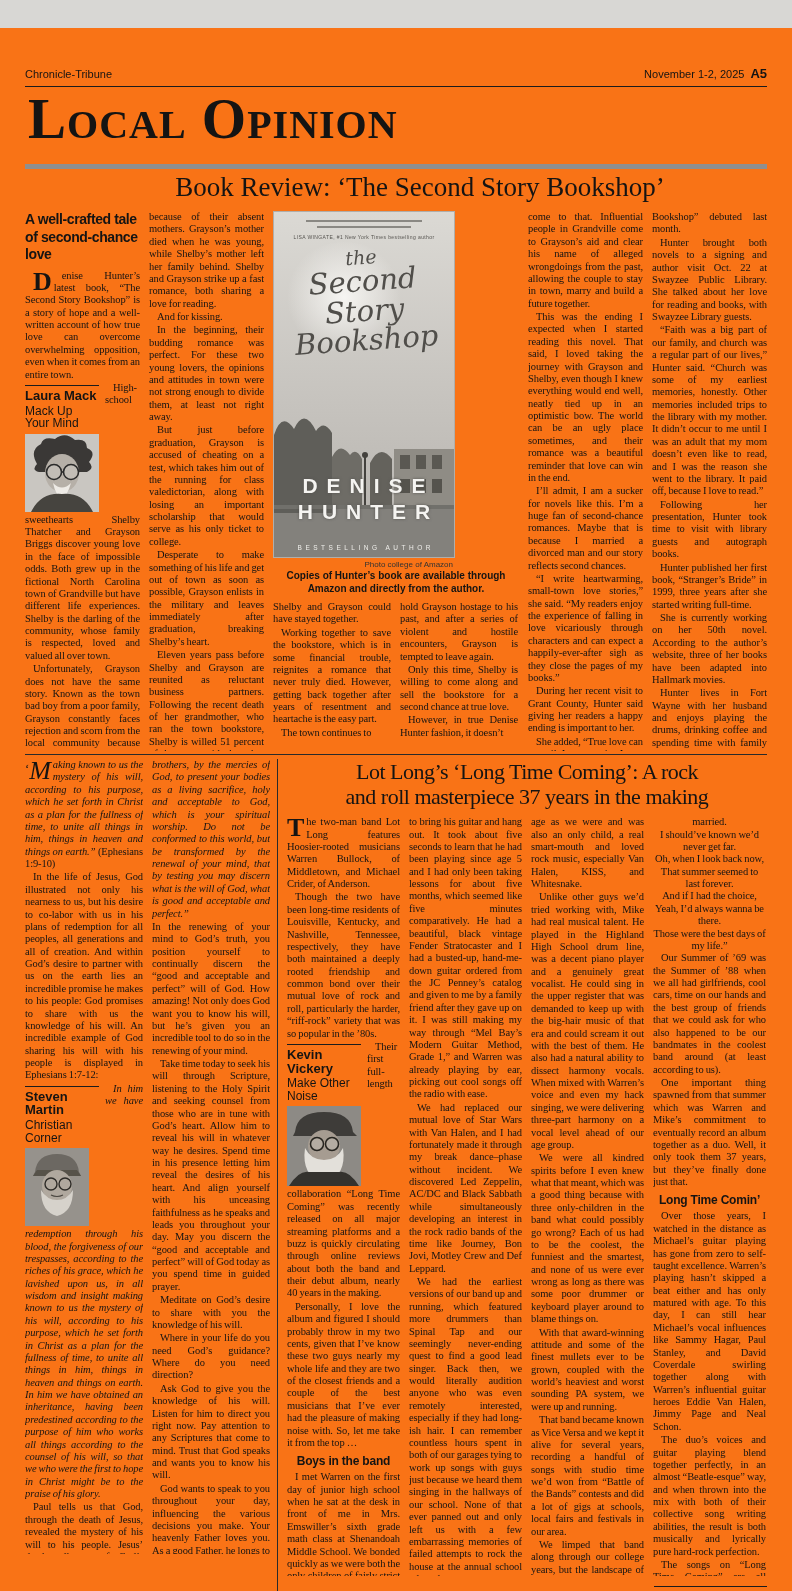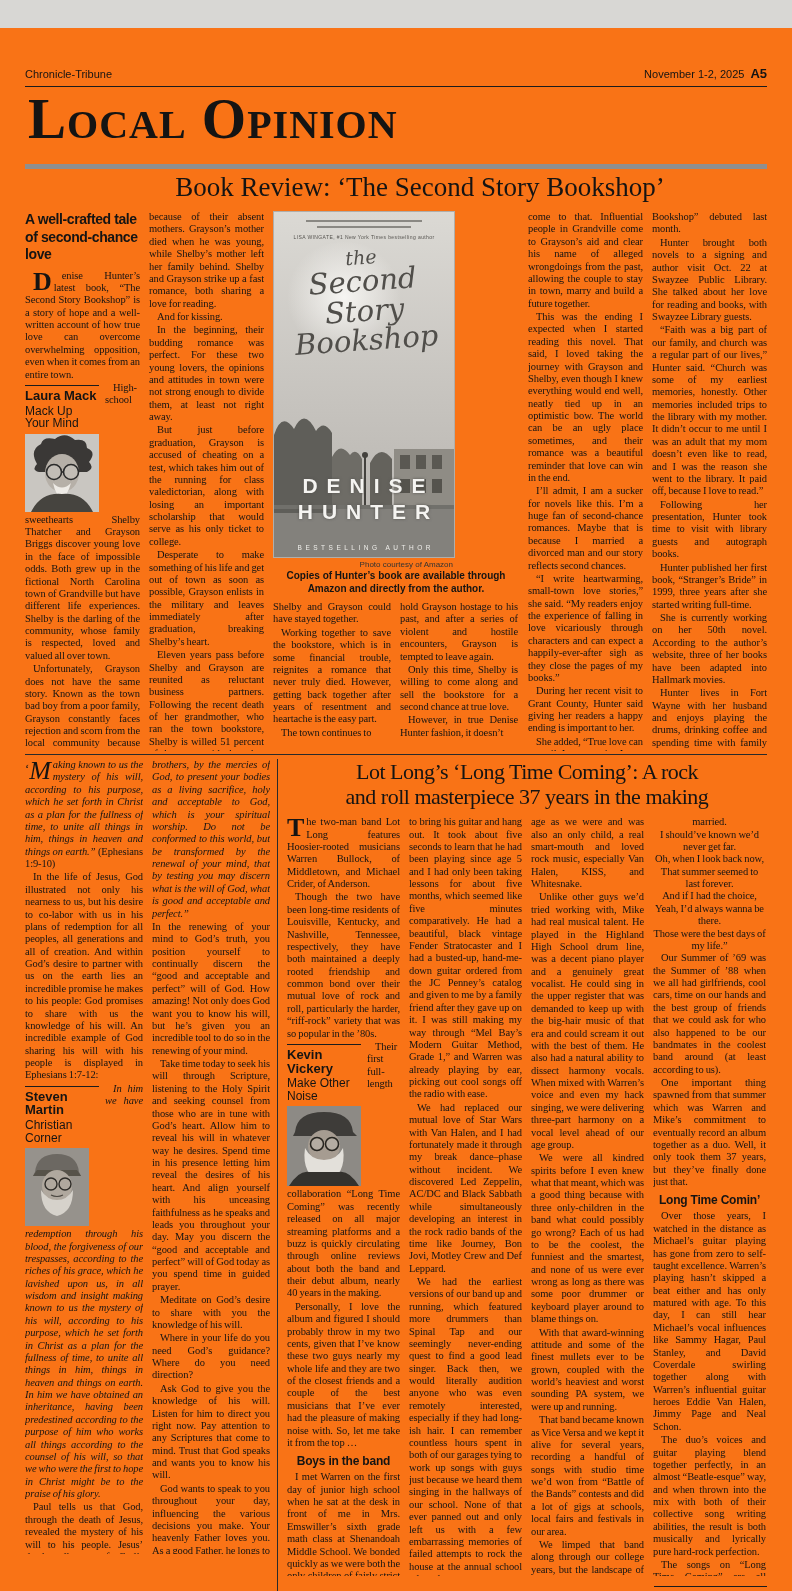--- a/index.html
+++ b/index.html
@@ -159,21 +159,21 @@
             <rect x="26" y="152" width="20" height="5" transform="skewX(-28)"></rect>
           </g>
           <rect y="108" width="180" height="4" fill="#71706b"></rect>
         </svg>
         <div class="cov-author">
           <div>DENISE</div>
           <div>HUNTER</div>
         </div>
         <div class="cov-tag">BESTSELLING AUTHOR</div>
       </div>
-      <div class="photo-credit">Photo courtesy of Amazon</div>
+      <div class="photo-credit">Photo college of Amazon</div>
       <div class="caption">Copies of Hunter’s book are available through Amazon and directly from the author.</div>
       <div class="mini-cols">
         <div class="mini-col">
           <p class="ni">Shelby and Grayson could have stayed together.</p>
           <p>Working together to save the bookstore, which is in some financial trouble, reignites a romance that never truly died. However, getting back together after years of resentment and heartache is the easy part.</p>
           <p>The town continues to</p>
         </div>
         <div class="mini-col">
           <p class="ni">hold Grayson hostage to his past, and after a series of violent and hostile encounters, Grayson is tempted to leave again.</p>
           <p>Only this time, Shelby is willing to come along and sell the bookstore for a second chance at true love.</p>

